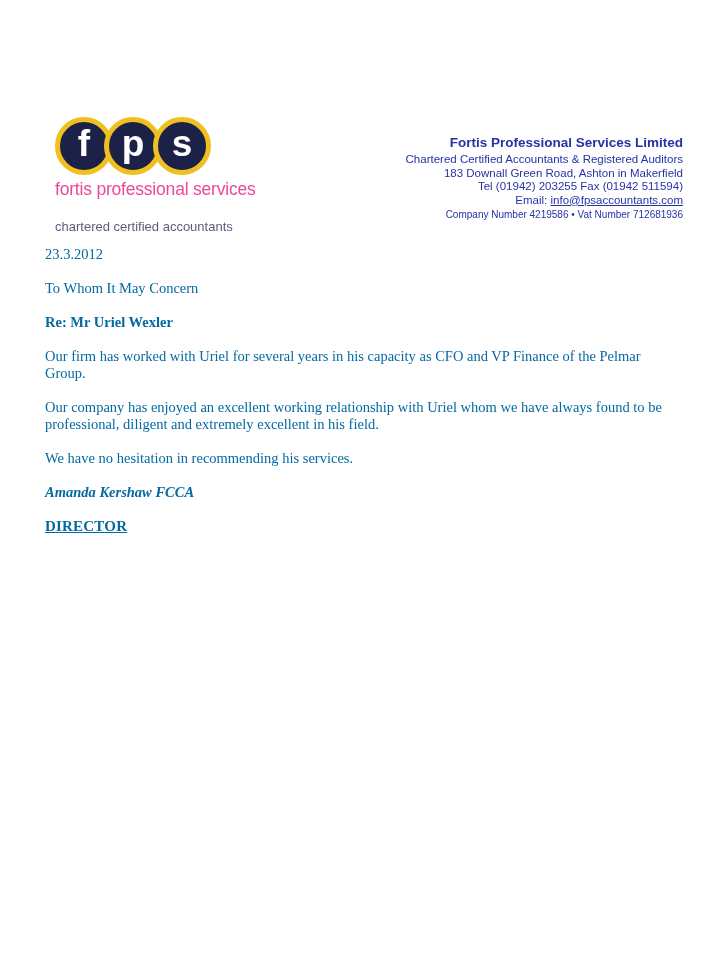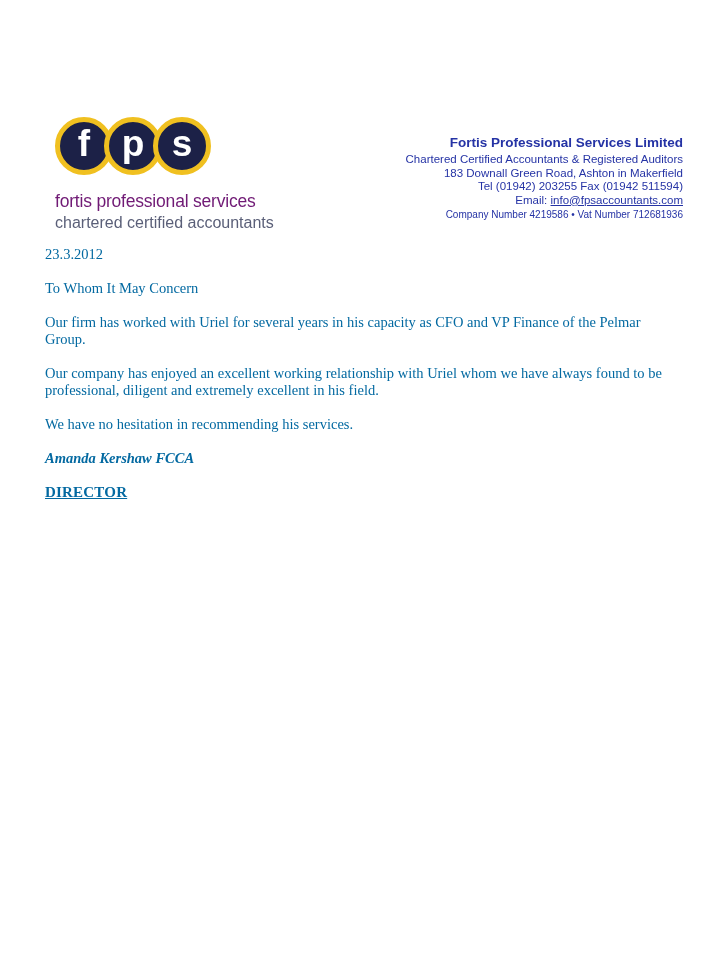--- a/index.html
+++ b/index.html
@@ -36,29 +36,29 @@
     justify-content: center;
     color: #ffffff;
     font-family: "Liberation Sans", sans-serif;
     font-weight: bold;
     font-size: 37px;
     line-height: 1;
     padding-bottom: 6px;
   }
   .logo-circle + .logo-circle { margin-left: -9px; }
   .logo-wordmark {
-    margin-top: 16px;
+    margin-top: 4px;
     font-size: 17.5px;
     letter-spacing: -0.2px;
-    color: #701a75;
+    color: #ec4899;
     white-space: nowrap;
   }
   .logo-tagline {
-    margin-top: 2px;
-    font-size: 16px;
+    margin-top: 19px;
+    font-size: 13px;
     color: #5a5f78;
     text-align: center;
     width: 168px;
     white-space: nowrap;
   }
 
   
   .letterhead {
     position: absolute;
     top: 135px;
@@ -130,20 +130,21 @@
     <div class="lh-line">Chartered Certified Accountants &amp; Registered Auditors</div>
     <div class="lh-line">183 Downall Green Road, Ashton in Makerfield</div>
     <div class="lh-line">Tel (01942) 203255 Fax (01942 511594)</div>
     <div class="lh-line"><span>Email: </span><a class="email-link" href="#">info@fpsaccountants.com</a></div>
     <div class="registration">Company Number 4219586 • Vat Number 712681936</div>
   </div>
 
   <div class="letter-body">
     <p class="date">23.3.2012</p>
     <p class="salutation">To Whom It May Concern</p>
+    <p class="subject">Re: Mr Uriel Wexler</p>
     <p class="paragraph">Our firm has worked with Uriel for several years in his capacity as CFO and VP Finance of the Pelmar Group.</p>
     <p class="paragraph">Our company has enjoyed an excellent working relationship with Uriel whom we have always found to be professional, diligent and extremely excellent in his field.</p>
     <p class="paragraph">We have no hesitation in recommending his services.</p>
     <p class="signature">Amanda Kershaw FCCA</p>
     <p class="signer-title">DIRECTOR</p>
   </div>
 
 </div>
 
 </body></html>

